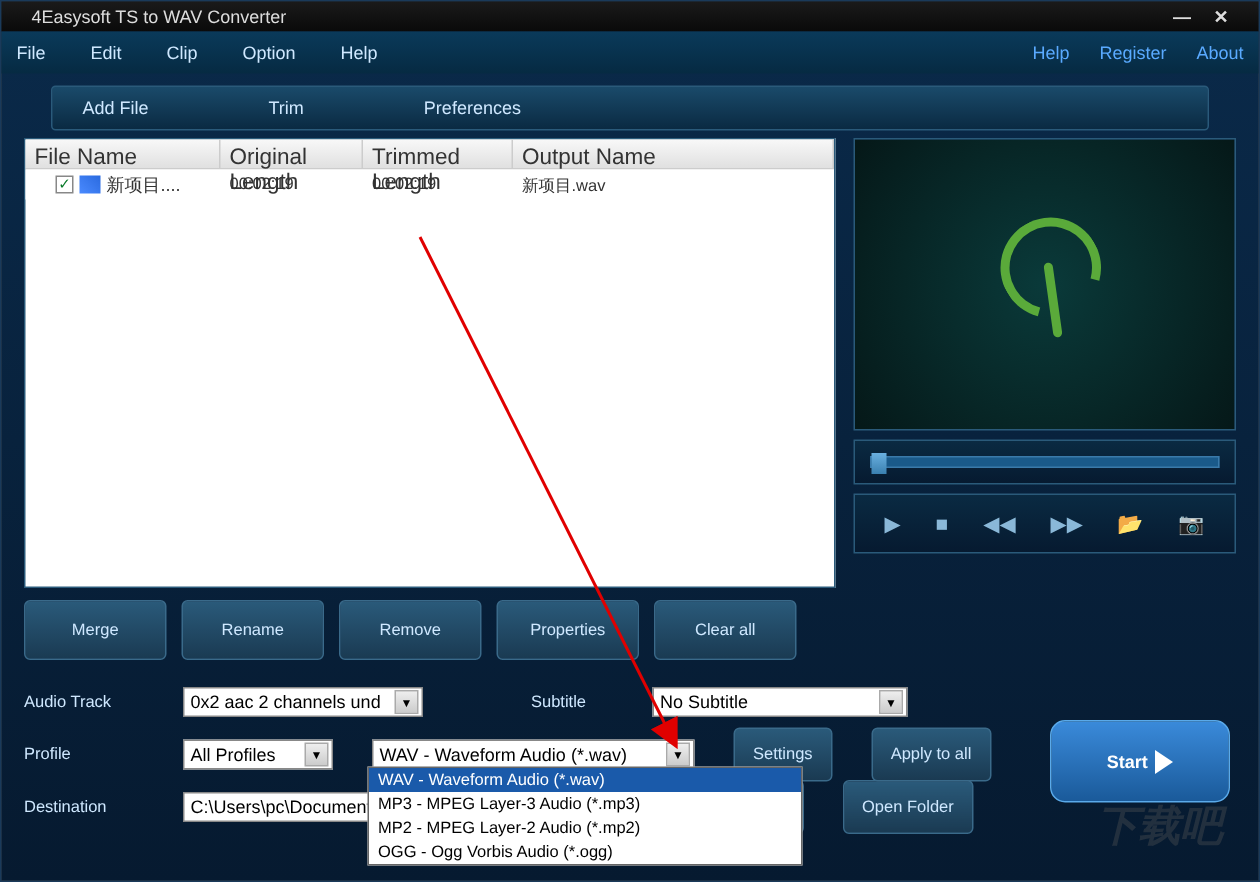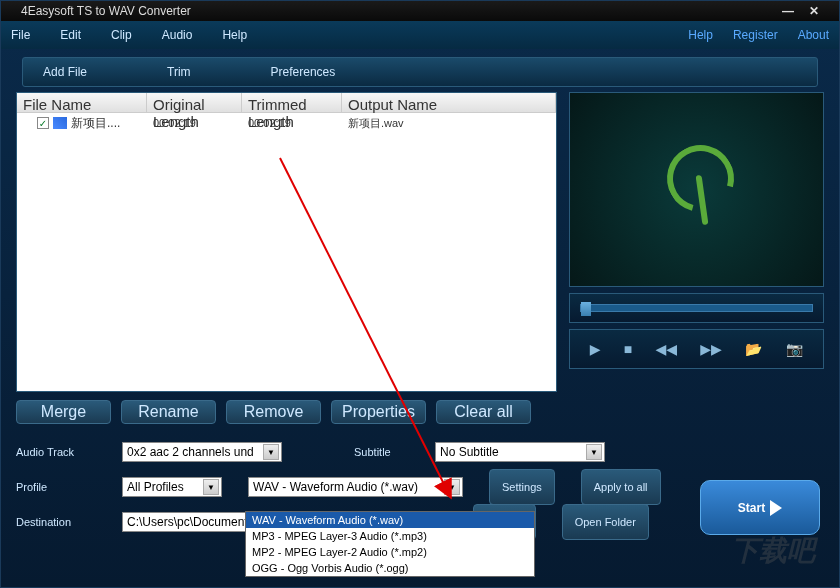--- a/index.html
+++ b/index.html
@@ -6,21 +6,21 @@
 body{background:#333;width:840px;height:588px;overflow:hidden;position:relative}
 .window{width:840px;height:588px;background:linear-gradient(180deg,#0a2a4a 0%,#061a30 100%);border:1px solid #1a3a5a}
 .titlebar{height:20px;background:linear-gradient(180deg,#1a1a1a,#0a0a0a);color:#ddd;padding:3px 20px;display:flex;justify-content:space-between;align-items:center;font-size:11px}
 .titlebar-btns{display:flex;gap:15px;font-size:14px;font-weight:bold}
 .titlebar-btns span{cursor:pointer}
 .menubar{height:28px;background:linear-gradient(180deg,#0a3a5a,#062a42);display:flex;align-items:center;padding:0 10px;justify-content:space-between}
 .menu-left{display:flex;gap:30px}
 .menu-left span{color:#cfe8ff;cursor:pointer}
 .menu-right{display:flex;gap:20px}
 .menu-right span{color:#5aaaff;cursor:pointer}
-.toolbar{height:30px;margin:8px 21px 5px;background:linear-gradient(180deg,#1a4a6a,#0a2a42);border:1px solid #2a5a7a;border-radius:3px;display:flex;align-items:center;padding:0 20px;gap:80px}
+.toolbar{height:30px;margin:8px 33px 5px;background:linear-gradient(180deg,#1a4a6a,#0a2a42);border:1px solid #2a5a7a;border-radius:3px;display:flex;align-items:center;padding:0 20px;gap:80px}
 .toolbar span{color:#cfe8ff;cursor:pointer}
 .main{display:flex;padding:0 15px;gap:12px}
 .filelist{flex:1;height:300px;background:#fff;border:1px solid #2a5a7a}
 .filelist-hdr{height:20px;background:linear-gradient(180deg,#f8f8f8,#e0e0e0);display:flex;border-bottom:1px solid #ccc}
 .filelist-hdr div{padding:3px 6px;border-right:1px solid #ccc;font-size:15px;color:#333}
 .col1{width:130px}.col2{width:95px}.col3{width:100px}.col4{flex:1}
 .filelist-row{height:20px;display:flex;align-items:center;background:#fff}
 .filelist-row .col1{display:flex;align-items:center;gap:4px;padding-left:20px}
 .chk{width:12px;height:12px;border:1px solid #888;background:#fff;display:inline-flex;align-items:center;justify-content:center;color:#0a7a2a;font-size:10px}
 .fileicon{width:14px;height:12px;background:linear-gradient(45deg,#4a8aff,#2a6adf);display:inline-block}
@@ -29,21 +29,21 @@
 .preview-screen{height:195px;background:radial-gradient(circle,#0a3a3a,#051818);border:1px solid #2a5a7a;display:flex;align-items:center;justify-content:center;position:relative}
 .logo{width:70px;height:90px;position:relative}
 .logo::before{content:"";position:absolute;width:55px;height:55px;border:6px solid #5aaa3a;border-radius:50%;border-bottom-color:transparent;transform:rotate(-30deg);left:5px;top:0}
 .logo::after{content:"";position:absolute;width:6px;height:50px;background:#5aaa3a;left:37px;top:30px;border-radius:3px;transform:rotate(-8deg)}
 .preview-track{height:30px;background:linear-gradient(180deg,#0a2a42,#061a30);border:1px solid #2a5a7a;margin-top:6px;display:flex;align-items:center;padding:0 10px}
 .track-bar{flex:1;height:8px;background:#1a5a8a;border:1px solid #3a7aaa;position:relative}
 .track-thumb{position:absolute;left:0;top:-3px;width:10px;height:14px;background:linear-gradient(180deg,#6ab0e0,#3a80b0)}
 .preview-ctrl{height:40px;background:linear-gradient(180deg,#0a2a42,#061a30);border:1px solid #2a5a7a;margin-top:6px;display:flex;align-items:center;justify-content:space-around;padding:0 8px}
 .preview-ctrl span{color:#8ab8d8;font-size:14px;cursor:pointer}
 .btnrow{display:flex;gap:10px;padding:8px 15px}
-.btn{flex:0 0 95px;height:24px;background:linear-gradient(180deg,#2a5a7a,#1a3a52);border:1px solid #3a6a8a;border-radius:4px;color:#cfe8ff;display:flex;align-items:center;justify-content:center;cursor:pointer;font-size:16px}
+.btn{flex:0 0 95px;height:40px;background:linear-gradient(180deg,#2a5a7a,#1a3a52);border:1px solid #3a6a8a;border-radius:4px;color:#cfe8ff;display:flex;align-items:center;justify-content:center;cursor:pointer;font-size:11px}
 .options{padding:5px 15px}
 .optrow{display:flex;align-items:center;height:30px;gap:26px;margin-bottom:5px}
 .optlabel{width:80px;color:#cfe8ff;font-size:11px}
 .dropdown{height:20px;background:#fff;border:1px solid #888;display:flex;align-items:center;padding:0 4px;position:relative;font-size:11px}
 .dropdown-arrow{position:absolute;right:2px;width:16px;height:16px;background:linear-gradient(180deg,#eee,#ccc);border:1px solid #aaa;display:flex;align-items:center;justify-content:center;font-size:8px}
 .textfield{height:20px;background:#fff;border:1px solid #888;padding:0 4px;display:flex;align-items:center;font-size:11px;flex:1}
 .btn-sm{height:20px;padding:17px 12px;background:linear-gradient(180deg,#2a5a7a,#1a3a52);border:1px solid #3a6a8a;border-radius:4px;color:#cfe8ff;display:flex;align-items:center;cursor:pointer;font-size:11px}
 .start-btn{width:120px;height:55px;background:linear-gradient(180deg,#3a8ada,#1a5a9a);border:1px solid #5aaaea;border-radius:10px;color:#fff;font-size:22px;font-weight:bold;display:flex;align-items:center;justify-content:center;cursor:pointer;gap:5px}
 .start-btn .tri{width:0;height:0;border-left:12px solid #fff;border-top:8px solid transparent;border-bottom:8px solid transparent}
 .dropdown-open{position:absolute;background:#fff;border:1px solid #666;z-index:100}
@@ -61,21 +61,21 @@
     <div class="titlebar-btns">
       <span>—</span>
       <span>✕</span>
     </div>
   </div>
   <div class="menubar">
     <div class="menu-left">
       <span>File</span>
       <span>Edit</span>
       <span>Clip</span>
-      <span>Audio</span>
+      <span>Option</span>
       <span>Help</span>
     </div>
     <div class="menu-right">
       <span>Help</span>
       <span>Register</span>
       <span>About</span>
     </div>
   </div>
   <div class="toolbar">
     <span>Add File</span>

